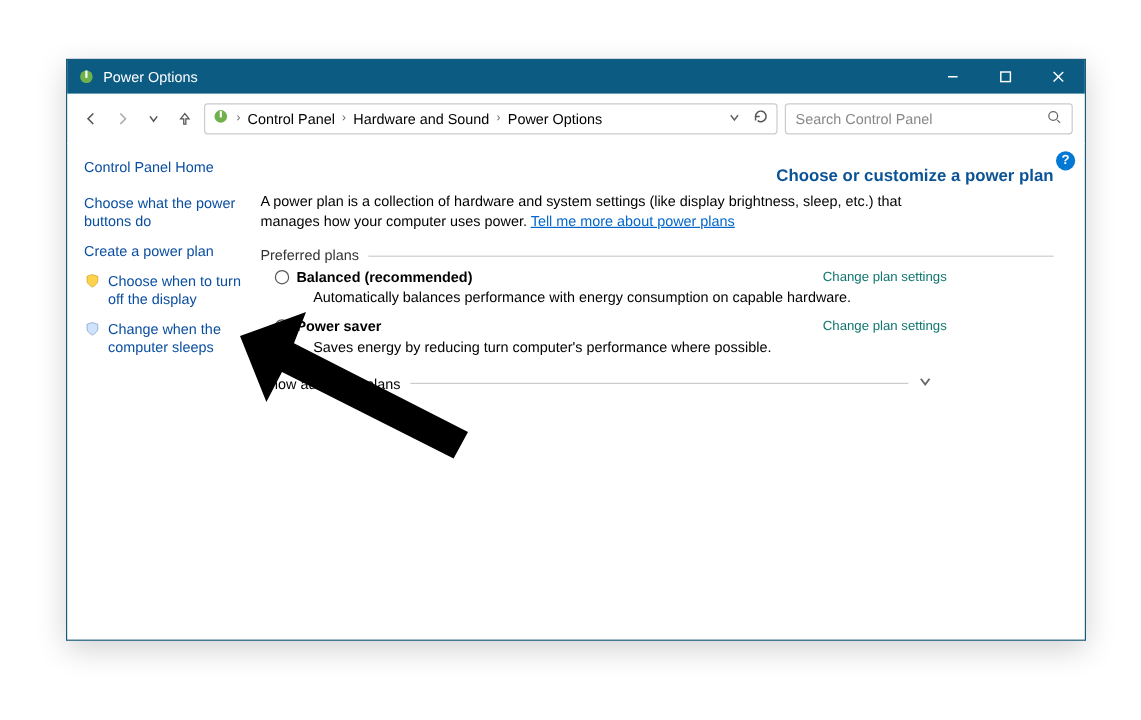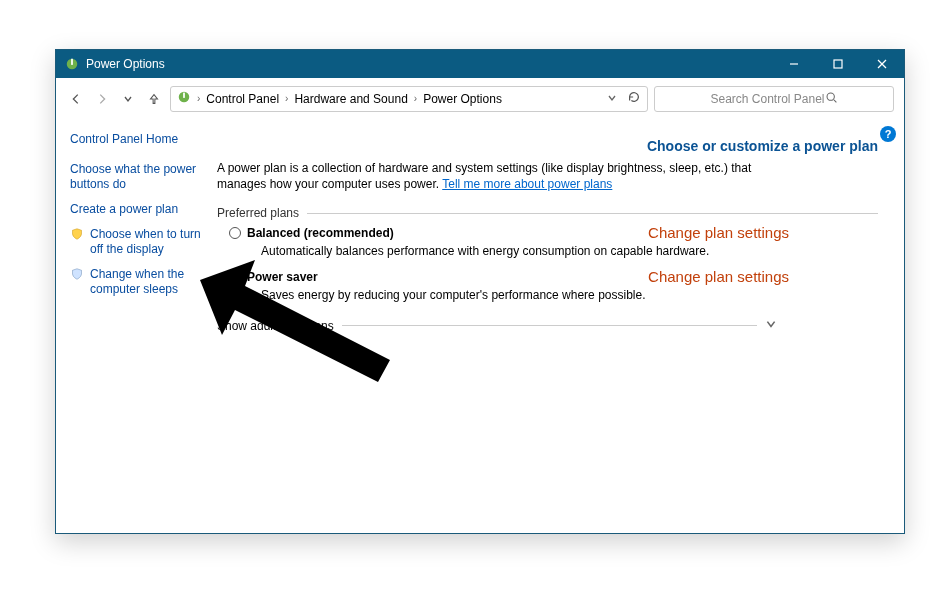--- a/index.html
+++ b/index.html
@@ -76,21 +76,21 @@
   .searchbox {
     width: 240px;
     height: 26px;
     border: 1px solid #ccc;
     border-radius: 3px;
     display: flex;
     align-items: center;
     padding: 0 8px;
     color: #888;
     font-size: 12px;
-    justify-content: center;
+    justify-content: space-between;
   }
   
   .body {
     flex:1;
     display:flex;
     position: relative;
     overflow: hidden;
   }
   .sidebar {
     width: 155px;
@@ -119,21 +119,21 @@
   .desc a { color:#0066cc; text-decoration:underline;}
   .groupbox { margin-top:14px; position:relative;}
   .grouplabel { font-size:12px; color:#333; background:#fff; position:relative; display:inline-block; padding-right:6px;}
   .groupline { border-top:1px solid #ccc; margin-top:-7px; margin-left:90px;}
   .plan { margin: 10px 0 6px 12px; }
   .planhead { display:flex; align-items:center; justify-content: space-between; max-width:560px;}
   .planleft { display:flex; align-items:center; gap:6px;}
   .radio { width:12px;height:12px;border:1px solid #555;border-radius:50%;display:inline-block;}
   .planname { font-weight:600; font-size:12px;}
   .plandesc { font-size:12px; color:#000; margin:3px 0 0 32px;}
-  .changelink { color:#c2410c; font-size:15px;text-align:center;}
+  .changelink { color:#0f766e; font-size:11px;text-align:center;}
   .showmore { margin-top:16px; display:flex; align-items:center; justify-content:space-between; max-width:560px; border-bottom:1px solid transparent;}
   .showmore .line { flex:1; border-top:1px solid #ccc; margin:0 8px;}
   .showmore .chevd { color:#666;}
   
   .arrow {
     position:absolute;
     left:144px; top:140px;
     pointer-events:none;
   }
 </style>
@@ -279,21 +279,21 @@
         </div>
 
         <div class="plan">
           <div class="planhead">
             <div class="planleft">
               <span class="radio"></span>
               <span class="planname">Power saver</span>
             </div>
             <span class="changelink">Change plan settings</span>
           </div>
-          <div class="plandesc">Saves energy by reducing your computer's performance where possible.</div>
+          <div class="plandesc">Saves energy by reducing turn computer's performance where possible.</div>
         </div>
       </div>
 
       <div class="showmore">
         <span>Show additional plans</span>
         <span class="line"></span>
         <span class="chevd">
           <svg width="12" height="12" viewBox="0 0 10 10">
               <path d="M2 3 L5 7 L8 3" fill="none" stroke="#666" stroke-width="1.3"></path>
             </svg>

